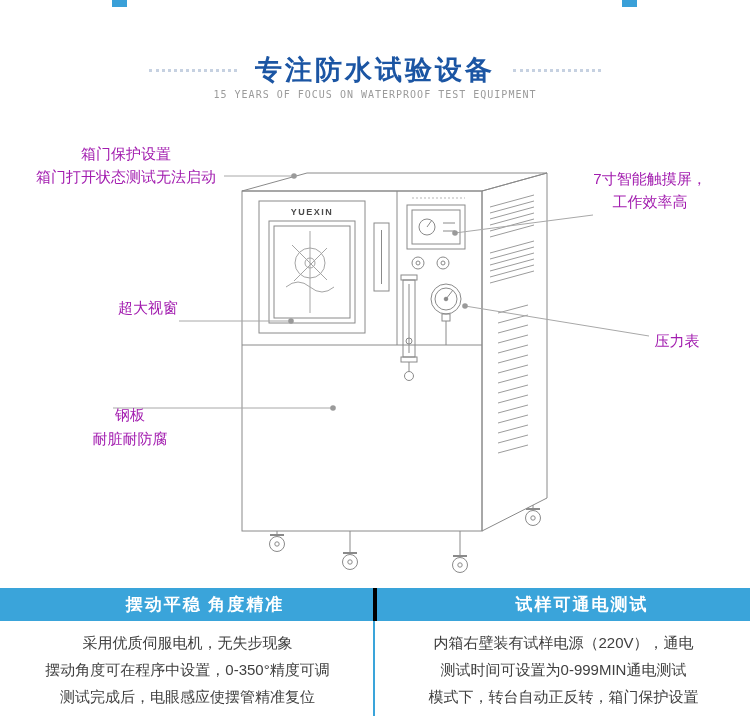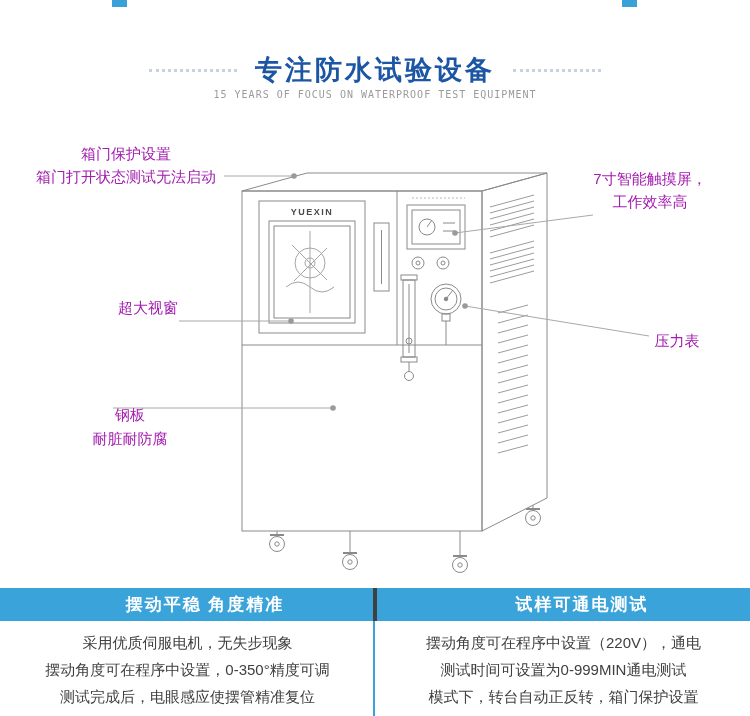--- a/index.html
+++ b/index.html
@@ -31,21 +31,21 @@
   .callout-gauge  { left:652px; top:329px; width:50px; }
 
   .feature-bar {
     position:absolute; left:0; top:588px; width:750px; height:33px;
     background:#3aa4da; display:flex; z-index:3;
   }
   .feature-bar .half {
     flex:1; display:flex; align-items:center; justify-content:center;
     color:#ffffff; font-size:17px; font-weight:bold; letter-spacing:2px;padding-left:37px;
   }
-  .feature-bar .half + .half { border-left:4px solid #404040; }
+  .feature-bar .half + .half { border-left:4px solid #000000; }
   .col-divider { position:absolute; left:373px; top:621px; width:2px; height:95px; background:#3aa4da; z-index:3; }
   .feature-text {
     position:absolute; top:629px; width:355px; text-align:center;
     font-size:15px; line-height:27px; color:#404040; z-index:3;
   }
   .feature-text.left  { left:10px; }
   .feature-text.right { left:386px; }
 </style>
 </head>
 <body>
@@ -222,18 +222,18 @@
   </div>
   <div class="col-divider"></div>
 
   <div class="feature-text left">
     <div>采用优质伺服电机，无失步现象</div>
     <div>摆动角度可在程序中设置，0-350°精度可调</div>
     <div>测试完成后，电眼感应使摆管精准复位</div>
   </div>
 
   <div class="feature-text right">
-    <div>摆动角度可在程序中设置（220V），通电</div>
+    <div>内箱右壁装有试样电源（220V），通电</div>
     <div>测试时间可设置为0-999MIN通电测试</div>
     <div>模式下，转台自动正反转，箱门保护设置</div>
   </div>
 
 </div>
 
 </body></html>

